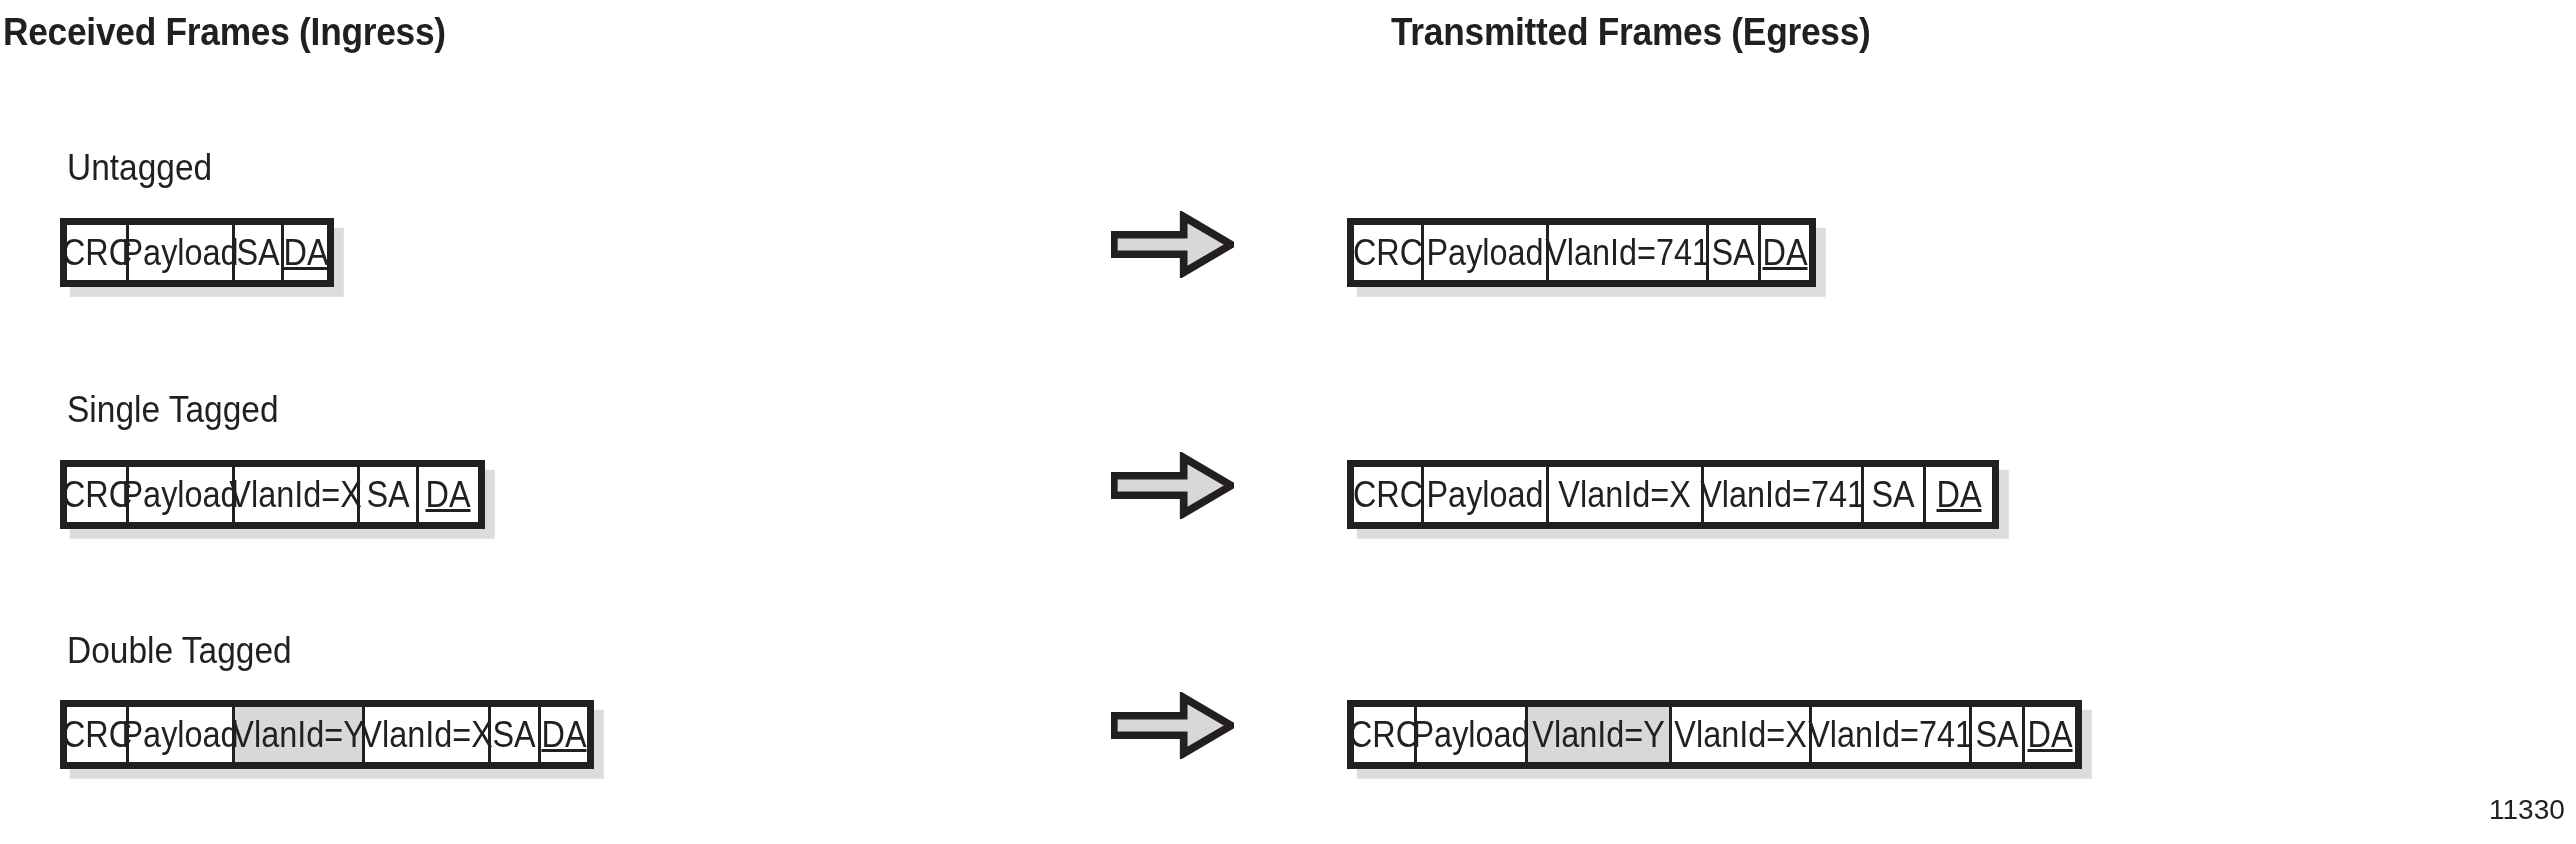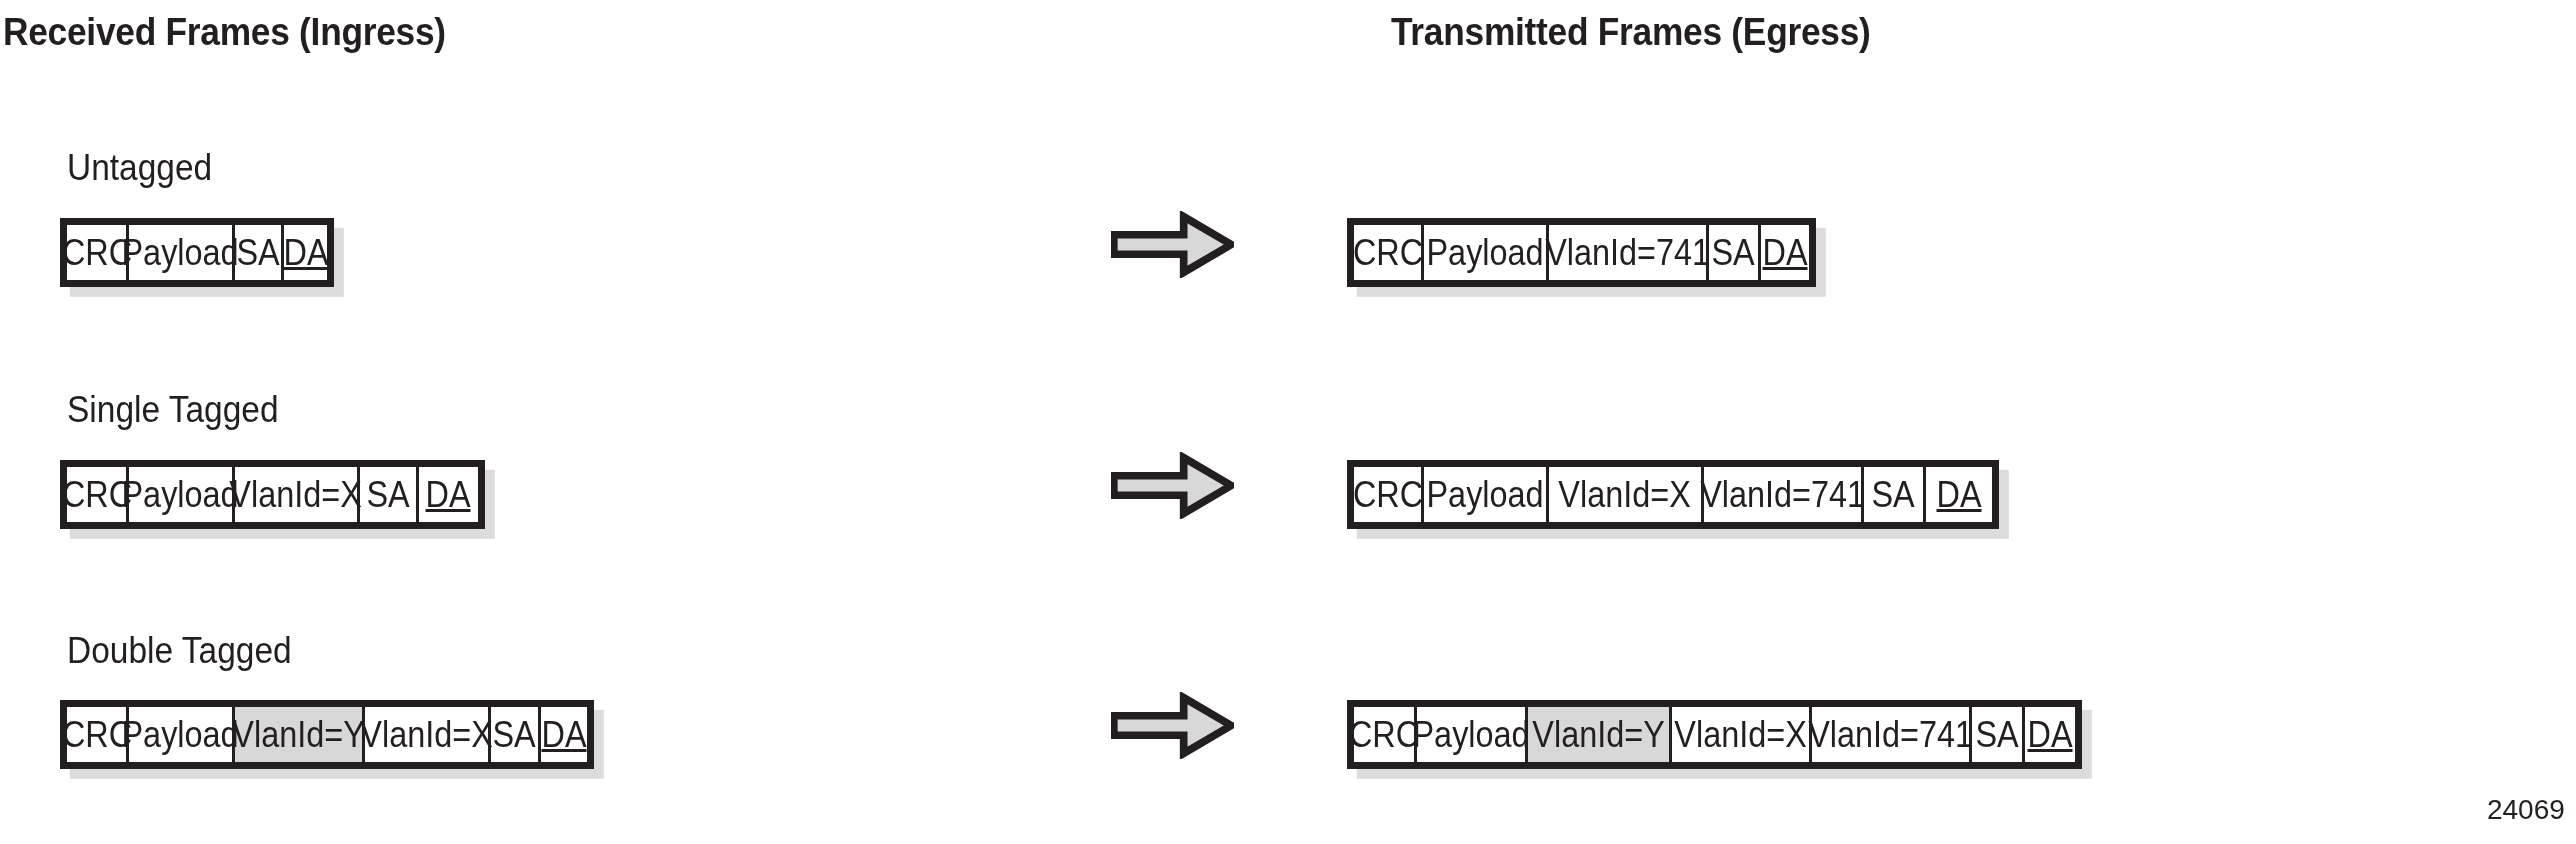--- a/index.html
+++ b/index.html
@@ -232,16 +232,16 @@
         </div>
         <div class="cell" style="width: 53px;">
           <span class="txt">SA</span>
         </div>
         <div class="cell" style="width: 50px;">
           <span class="txt">DA</span>
         </div>
       </div>
     </div>
 
-  <div id="figure-id">24069</div>
+  <div id="figure-id">11330</div>
 
 </div>
 
 
 </body></html>

